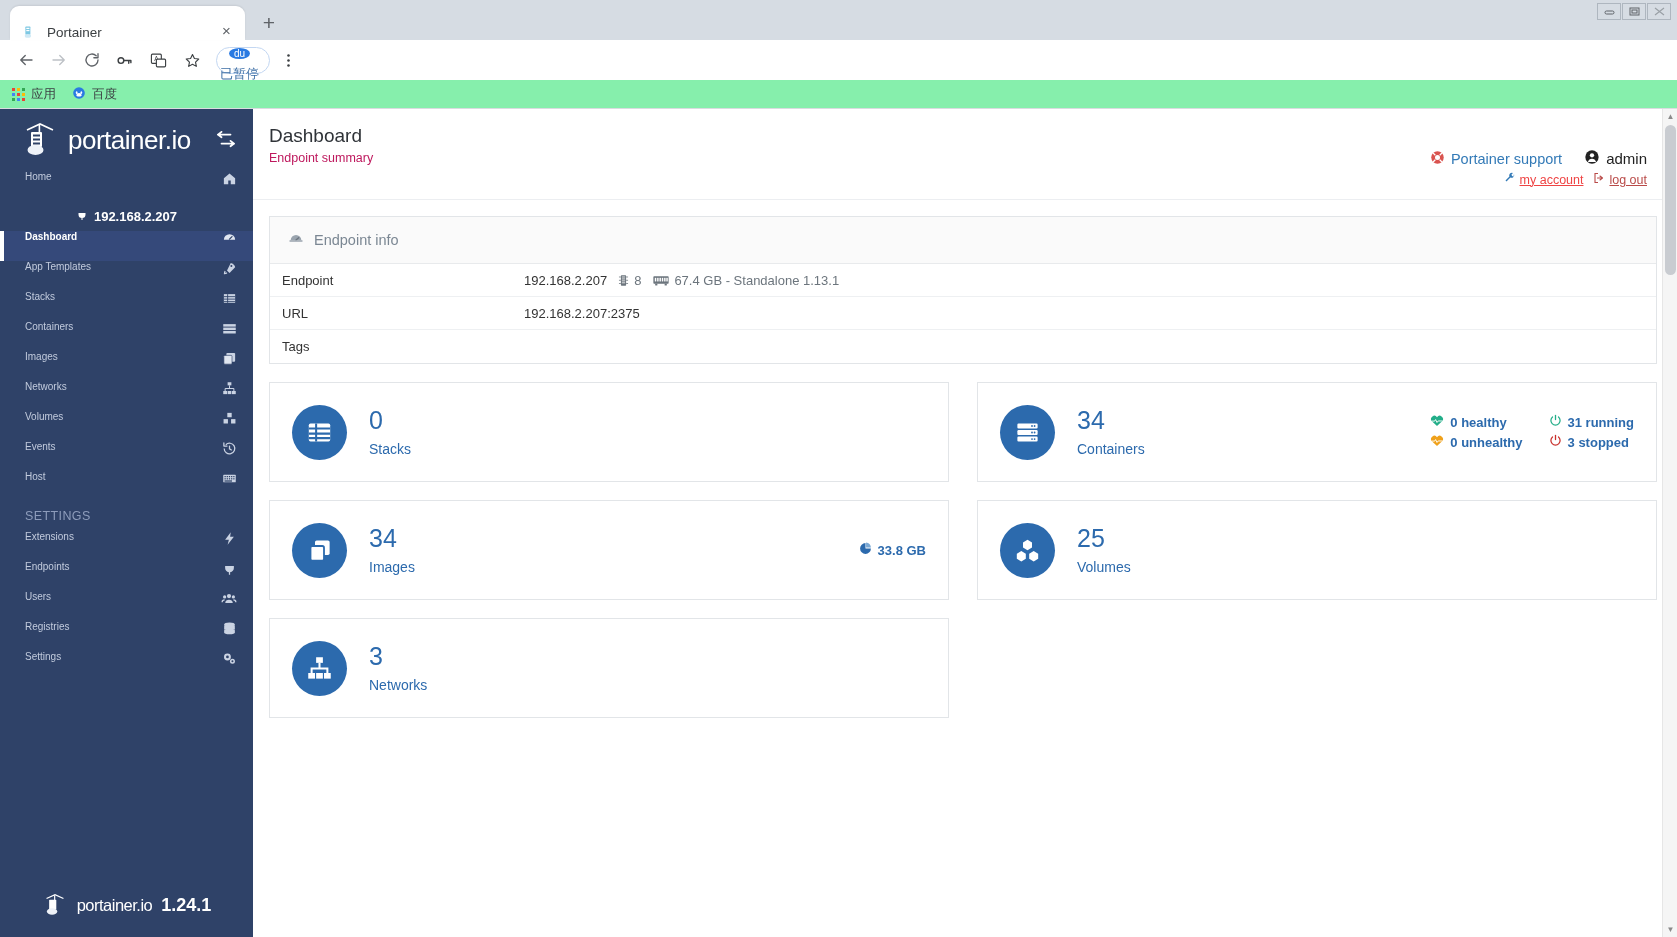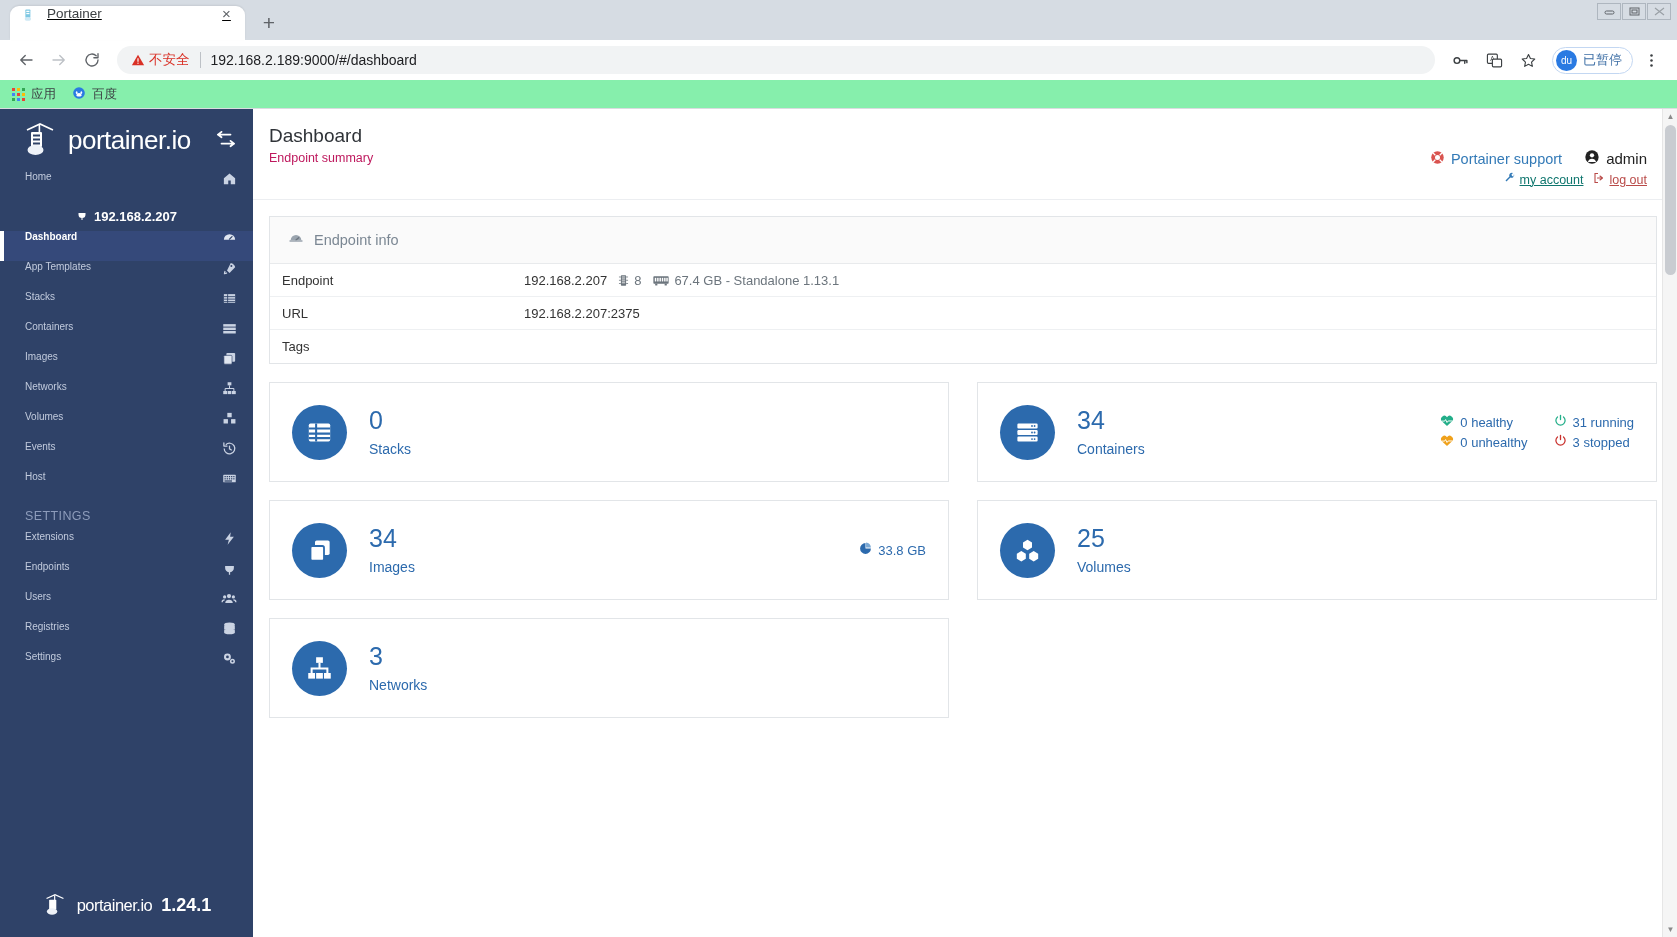--- a/index.html
+++ b/index.html
@@ -22,25 +22,24 @@
     background: #d6dce3;
     display: flex; align-items: flex-end;
     position: relative;
     padding-left: 10px;
     flex: none;
   }
   .tab {
     width: 235px; height: 34px;
     background: #ffffff;
     border-radius: 9px 9px 0 0;
-    display: flex; align-items: flex-start;
+    display: flex; align-items: flex-end;
     padding: 0 10px;
     position: relative;
     box-shadow: 0 -1px 2px rgba(0,0,0,.08);
-    text-decoration: underline;
   }
   .tab-favicon {
     width: 17px; height: 17px;
     flex: none;
     display: flex; align-items: center; justify-content: center;
   }
   .tab-title {
     flex: 1;
     font-size: 13.5px; color: #3c4043;
     margin-left: 10px;
@@ -95,20 +94,21 @@
   .warn-ico { color: #d93025; font-size: 13px; margin-right: 4px; display:flex; }
   .not-secure { color: #d93025; font-size: 13.5px; white-space: nowrap; }
   .omni-sep { width:1px; height:16px; background:#bdc1c6; margin:0 10px; }
   .omni-url { font-size: 14px; color: #202124; white-space: nowrap; overflow: hidden; }
   .toolbar-right { display: flex; align-items: center; gap: 3px; flex: none; }
   .profile-pill {
     display: flex; align-items: center;
     border: 1px solid #c3d7f2; border-radius: 15px;
     height: 27px; padding: 0 10px 0 3px; gap: 6px;
     margin-left: 5px;
+    flex-direction: column;
   }
   .profile-av {
     width: 21px; height: 21px; border-radius: 50%;
     background: #2a7ae2; color: #fff;
     font-size: 10px; display:flex; align-items:center; justify-content:center;
   }
   .profile-txt { color: #3c6ea5; font-size: 13px; }
 
   .bookmarks {
     height: 29px; background: #86efac;
@@ -182,21 +182,21 @@
     border-bottom: 1px solid #eceef1;
   }
   .ph-left { flex: 1; }
   .ph-title { font-size: 19px; color: #2f3338; font-weight: normal; }
   .ph-sub { font-size: 12.5px; color: #be185d; margin-top: 4px; }
   .ph-right { text-align: right; margin-top: 24px; }
   .ph-row1 { display: flex; justify-content: flex-end; align-items: center; gap: 22px; }
   .ph-row2 { display: flex; justify-content: flex-end; align-items: center; gap: 10px; margin-top: 4px; }
   .support-link { display: flex; align-items: center; gap: 6px; color: #337ab7; font-size: 14.5px; }
   .admin-link { display: flex; align-items: center; gap: 6px; color: #222; font-size: 15px; }
-  .small-link { display: flex; align-items: center; gap: 4px; font-size: 12.5px; color: #0f766e; text-decoration: underline; }
+  .small-link { display: flex; align-items: center; gap: 4px; font-size: 12.5px; color: #ef4444; text-decoration: underline; }
   .small-link.red { color: #b94a48; }
 
   .content { padding: 16px 20px 0 16px; }
 
   .panel {
     background: #fff;
     border: 1px solid #e2e5e8;
     margin-bottom: 18px;
   }
   .panel-head {
@@ -230,21 +230,21 @@
   }
   .card-circle {
     width: 55px; height: 55px; border-radius: 50%;
     background: #2c6aad;
     display: flex; align-items: center; justify-content: center;
     flex: none;
   }
   .card-body { margin-left: 22px; }
   .card-num { font-size: 25px; color: #2c6aad; line-height: 1.1; font-weight: 400; }
   .card-label { font-size: 14px; color: #2c6aad; margin-top: 6px; }
-  .card-right { margin-left: auto; text-align: center; }
+  .card-right { margin-left: auto; text-align: center; font-weight: bold; }
   .kv { display: flex; align-items: center; gap: 6px; font-size: 13px; color: #2c6aad; justify-content: flex-start; }
   .kv-grid { display: grid; grid-template-columns: auto auto; gap: 4px 26px; }
   .size-badge { display: flex; align-items: center; gap: 6px; font-size: 13px; color: #2c6aad; justify-content: flex-end; }
 
   .scrollbar-v {
     position: absolute; right: 0; top: 0; bottom: 0; width: 15px;
     background: #f5f5f5; border-left: 1px solid #e6e6e6;
   }
   .scrollbar-v .arrow-up, .scrollbar-v .arrow-dn {
     position: absolute; left: 0; width: 15px; height: 15px;
@@ -308,32 +308,20 @@
           <path d="M4 12h15M13 6l6 6-6 6" fill="none" stroke="#bdc1c6" stroke-width="1.8" stroke-linecap="round" stroke-linejoin="round"></path>
         </svg>
     </div>
     <div class="navbtn">
       <svg width="18" height="18" viewBox="0 0 24 24">
           <path d="M20 12a8 8 0 1 1-2.4-5.7" fill="none" stroke="#5f6368" stroke-width="1.8" stroke-linecap="round"></path>
           <path d="M20 3.5V9h-5.5" fill="none" stroke="#5f6368" stroke-width="1.8" stroke-linecap="round" stroke-linejoin="round"></path>
         </svg>
     </div>
 
-    <div class="omnibox">
-      <span class="warn-ico">
-        <svg width="14" height="14" viewBox="0 0 24 24">
-            <path d="M12 3 L22.5 21 H1.5 Z" fill="#d93025"></path>
-            <rect x="11" y="9" width="2" height="6" fill="#fff"></rect>
-            <rect x="11" y="16.5" width="2" height="2" fill="#fff"></rect>
-          </svg>
-      </span>
-      <span class="not-secure">不安全</span>
-      <span class="omni-sep"></span>
-      <span class="omni-url">192.168.2.189:9000/#/dashboard</span>
-    </div>
 
     <div class="toolbar-right">
       <div class="navbtn">
         <svg width="17" height="17" viewBox="0 0 24 24">
             <circle cx="7" cy="12" r="4" fill="none" stroke="#3c4043" stroke-width="2"></circle>
             <path d="M11 12h10M18 12v4M21 12v3" stroke="#3c4043" stroke-width="2" stroke-linecap="round"></path>
           </svg>
       </div>
       <div class="navbtn">
         <svg width="17" height="17" viewBox="0 0 24 24">

